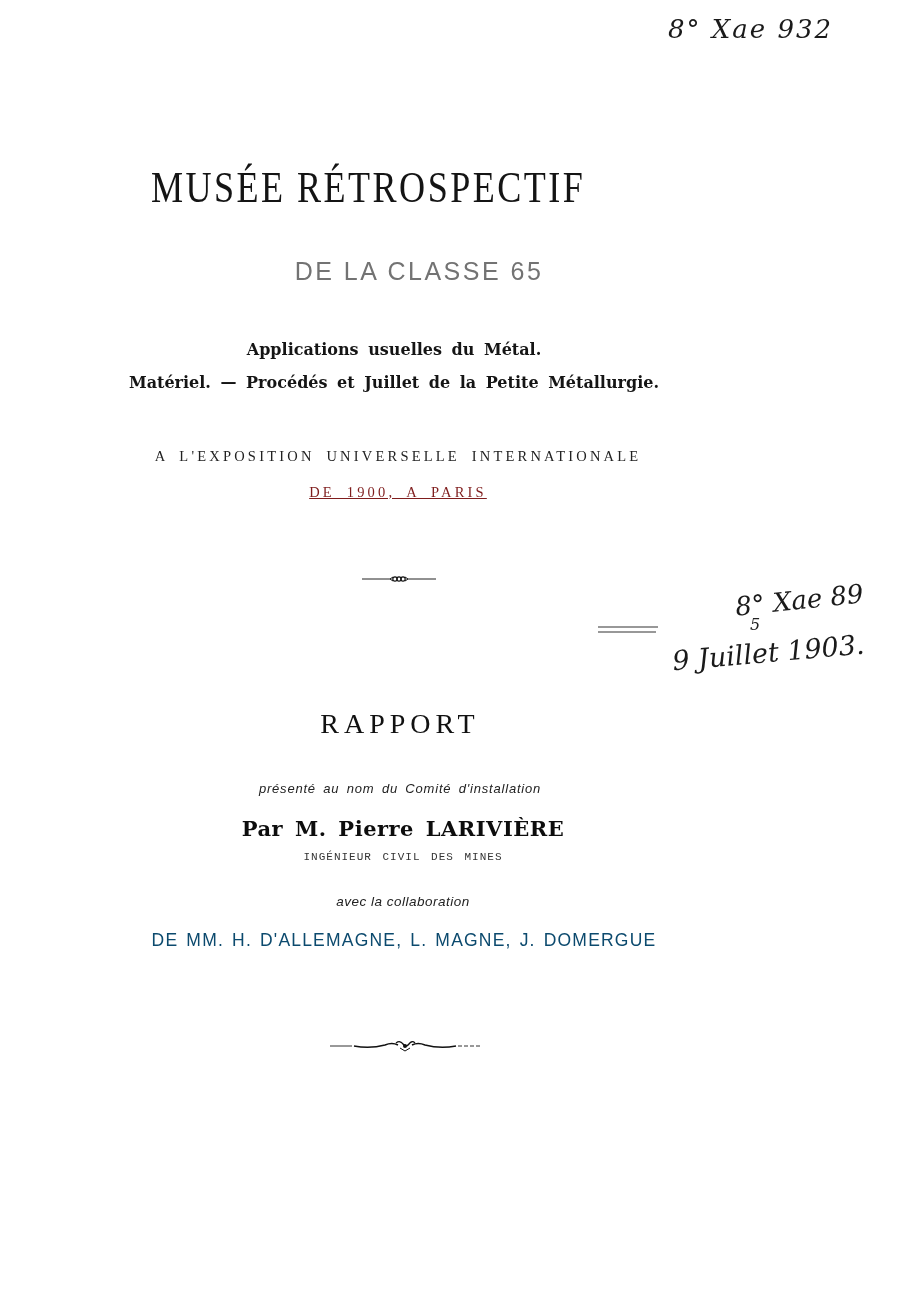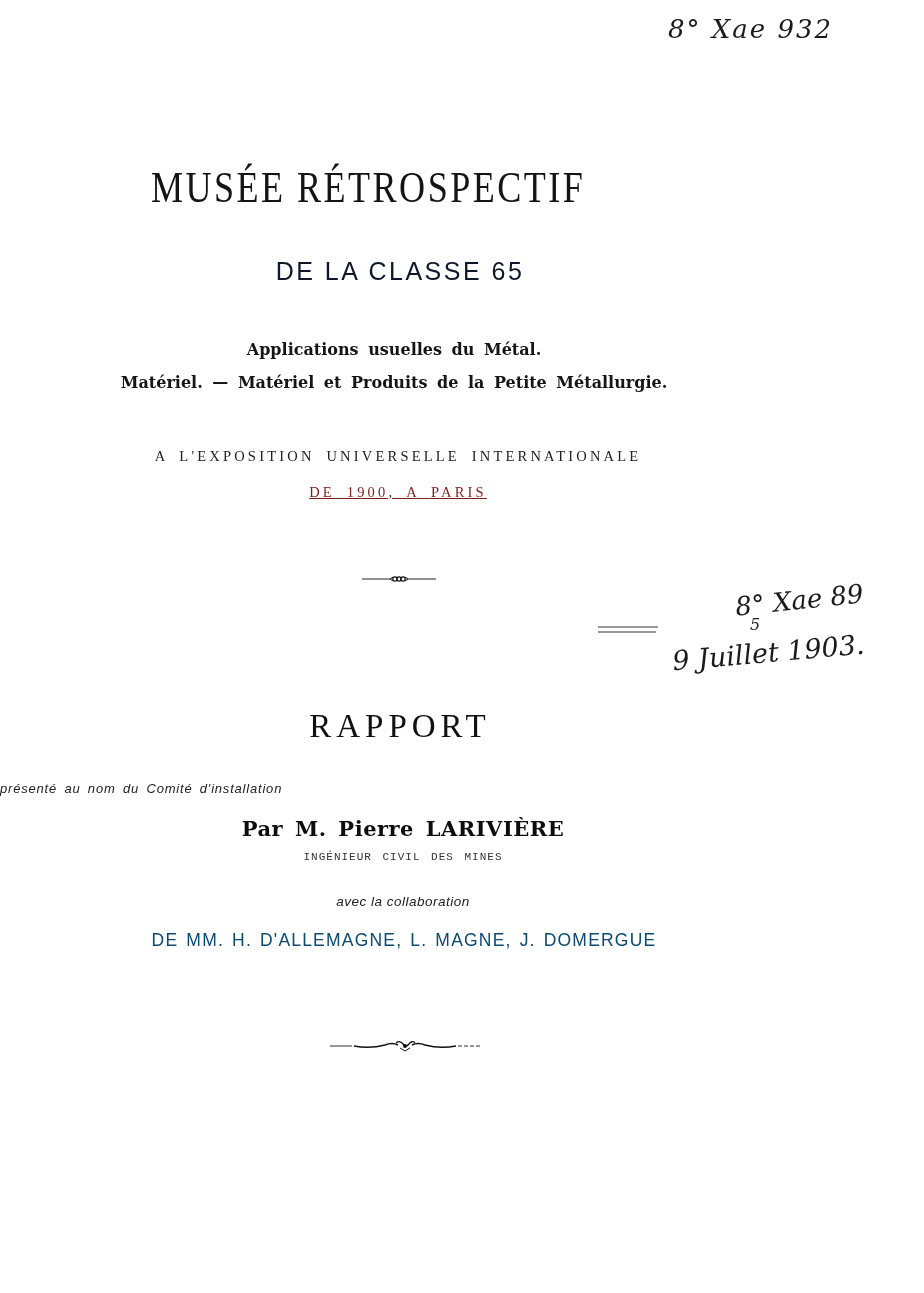--- a/index.html
+++ b/index.html
@@ -37,21 +37,22 @@
       transform-origin: left top;
       color: #141414;
     }
 
     .title-sub {
       left: 0; width: 800px; top: 257px;
       text-align: center;
       font-family: "Liberation Sans", sans-serif;
       font-size: 25px;
       letter-spacing: 2.5px;
-      color: #0f172a;
+      color: #737373;
+      padding-left: 19px;
     }
 
     .apps {
       left: 0; width: 788px; top: 340px;
       text-align: center;
       font-family: "DejaVu Serif", serif;
       font-weight: bold;
       font-size: 16px;
       word-spacing: 4px;
       color: #151515;
@@ -87,28 +88,28 @@
     }
 
     .ornament1 {
       left: 362px; top: 570px; width: 74px; height: 12px;
     }
 
     .rapport {
       left: 0; width: 800px; top: 708px;
       text-align: center;
       font-family: "Liberation Serif", serif;
-      font-size: 33px;
+      font-size: 28px;
       letter-spacing: 5px;
       color: #111;
     }
 
     .presente {
       left: 0; width: 800px; top: 781px;
-      text-align: left;
+      text-align: center;
       font-family: "Liberation Sans", sans-serif;
       font-style: italic;
       font-size: 13px;
       letter-spacing: 0.8px;
       word-spacing: 3px;
       color: #222;
     }
 
     .author {
       left: 0; width: 806px; top: 816px;
@@ -192,21 +193,21 @@
 </head>
 <body>
 
 <div class="abs shelfmark">8° Xae 932</div>
 
 <div class="abs title-main">MUSÉE RÉTROSPECTIF</div>
 
 <div class="abs title-sub">DE LA CLASSE 65</div>
 
 <div class="abs apps">Applications usuelles du Métal.</div>
-<div class="abs materiel">Matériel. — Matériel et Produits de la Petite Métallurgie.</div>
+<div class="abs materiel">Matériel. — Procédés et Juillet de la Petite Métallurgie.</div>
 
 <div class="abs expo1">A L'EXPOSITION UNIVERSELLE INTERNATIONALE</div>
 <div class="abs expo2">DE 1900, A PARIS</div>
 
 <div class="abs ornament1">
   <svg width="74" height="12" viewBox="0 0 74 12">
     <line x1="0" y1="6" x2="28" y2="6" stroke="#222" stroke-width="1"></line>
     <line x1="46" y1="6" x2="74" y2="6" stroke="#222" stroke-width="1"></line>
     <circle cx="33" cy="6" r="2.2" fill="none" stroke="#111" stroke-width="1.2"></circle>
     <circle cx="37" cy="6" r="2.2" fill="none" stroke="#111" stroke-width="1.2"></circle>

